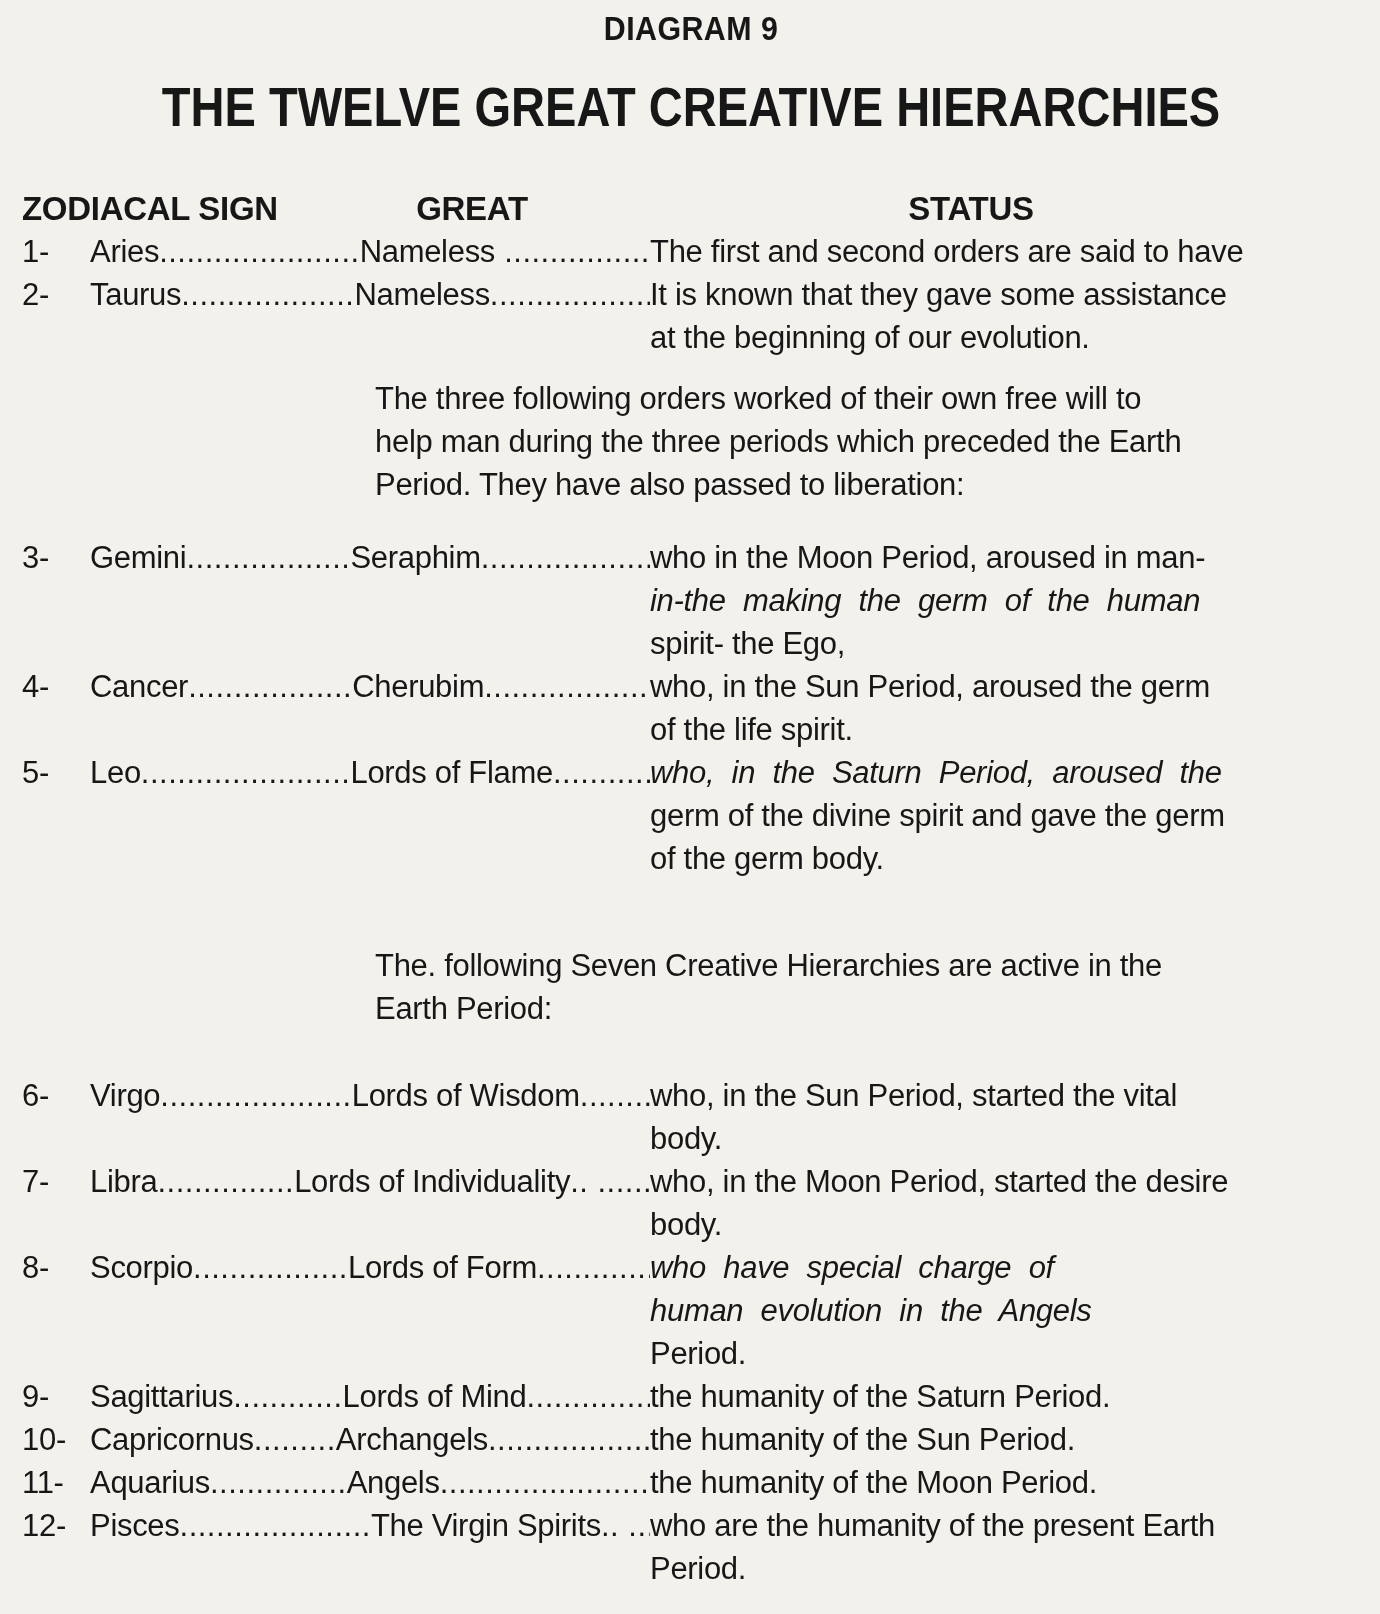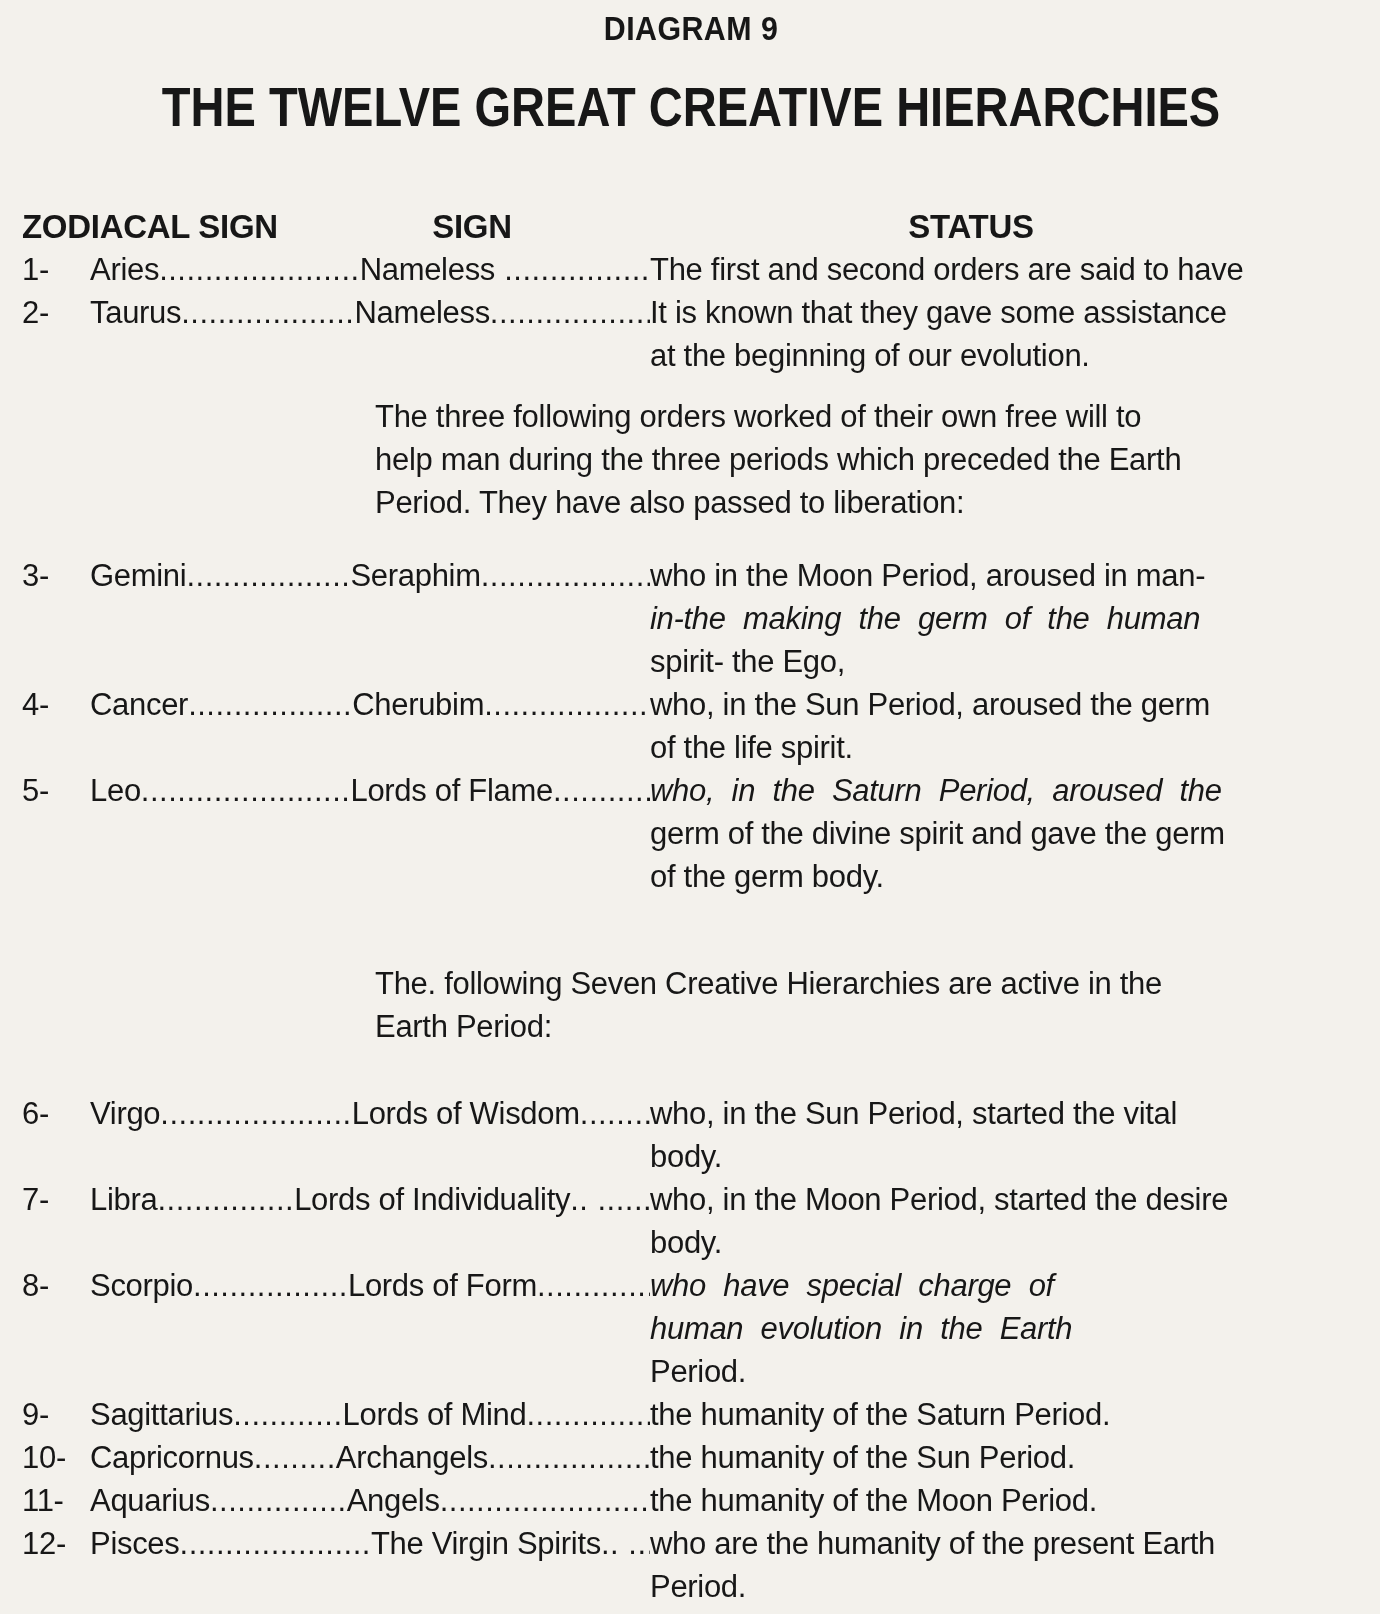--- a/index.html
+++ b/index.html
@@ -29,21 +29,21 @@
     margin-top: 26px;
     text-align: center;
     font-size: 56px;
     font-weight: bold;
     white-space: nowrap;
     transform: scaleX(0.84);
     transform-origin: center;
     letter-spacing: 0px;
   }
   .headrow {
-    margin-top: 66px;
+    margin-top: 48px;
     display: flex;
     font-size: 33px;
     font-weight: bold;
     line-height: 43px;
     letter-spacing: -0.3px;
   }
   .headrow .h-sign   { width: 340px; }
   .headrow .h-name   { width: 220px; text-align: center; }
   .headrow .h-status { flex: 1; text-align: center; }
 
@@ -90,21 +90,21 @@
 </head>
 <body>
 
 <div class="page">
 
   <div class="kicker">DIAGRAM 9</div>
   <div class="title">THE TWELVE GREAT CREATIVE HIERARCHIES</div>
 
   <div class="headrow">
     <div class="h-sign">ZODIACAL SIGN</div>
-    <div class="h-name">SIGN</div>
+    <div class="h-name">GREAT</div>
     <div class="h-status">STATUS</div>
   </div>
 
   <div class="row">
     <span class="num">1-</span>
     <span class="mid"><span>Aries</span><span class="dots">......................</span><span>Nameless</span><span class="dots"> ..............................</span></span>
     <div class="status">
       <div class="sline">The first and second orders are said to have</div>
     </div>
   </div>
@@ -174,21 +174,21 @@
       <div class="sline">who, in the Moon Period, started the desire</div>
       <div class="sline">body.</div>
     </div>
   </div>
 
   <div class="row">
     <span class="num">8-</span>
     <span class="mid"><span>Scorpio</span><span class="dots">.................</span><span>Lords of Form</span><span class="dots">..............................</span></span>
     <div class="status">
       <div class="sline w">who have special charge of</div>
-      <div class="sline w">human evolution in the Earth</div>
+      <div class="sline w">human evolution in the Angels</div>
       <div class="sline">Period.</div>
     </div>
   </div>
 
   <div class="row">
     <span class="num">9-</span>
     <span class="mid"><span>Sagittarius</span><span class="dots">............</span><span>Lords of Mind</span><span class="dots">..............................</span></span>
     <div class="status">
       <div class="sline">the humanity of the Saturn Period.</div>
     </div>

